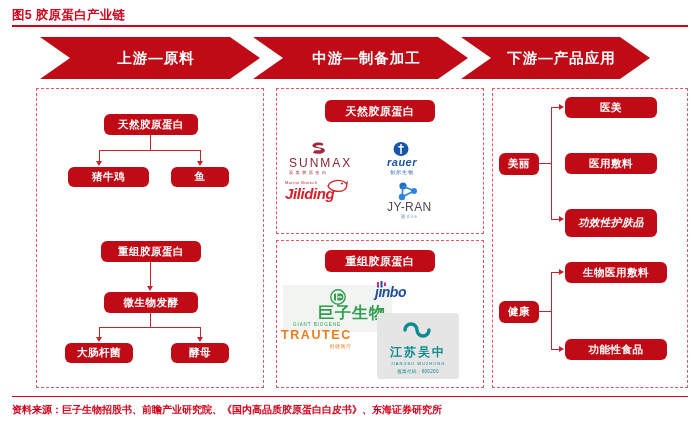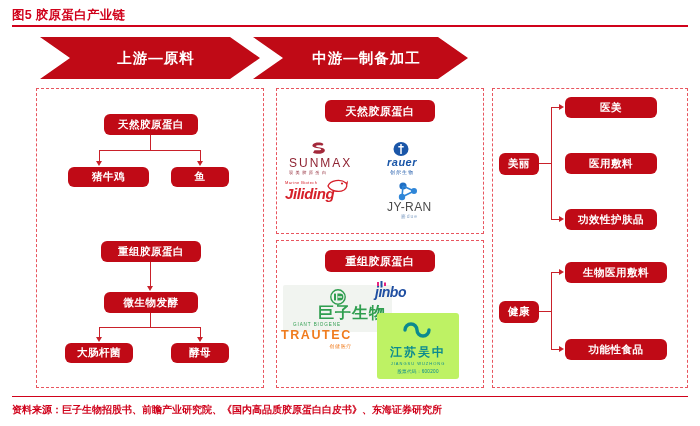--- a/index.html
+++ b/index.html
@@ -109,21 +109,21 @@
   .giant { background: #f1f4f0; padding: 4px 6px; border-radius: 2px; }
   .giant .lg-main { font-size: 16px; color: #2f9e4f; letter-spacing: 1px; margin-left: 25px; }
   .giant .lg-sub  { font-size: 4.6px; color: #2f9e4f; letter-spacing: 0.9px; margin-top: 2px; }
 
   .jinbo .lg-main { font-size: 14px; color: #1f4ea1; letter-spacing: -0.5px; font-style: italic; }
 
   .trautec .lg-main { font-size: 12.5px; color: #f07c1e; letter-spacing: 1.6px; }
   .trautec .lg-sub  { font-size: 5px; color: #f07c1e; letter-spacing: 0.6px; text-align: right; margin-top: 2px;}
 
   .wuzhong {
-    background: #bef264; border-radius: 3px;
+    background: #e5e5e5; border-radius: 3px;
     flex-direction: column; justify-content: center;
     padding: 4px 8px;
   }
   .wz-name { font-size: 12px; font-weight: bold; color: #0b8a8f; letter-spacing: 2px; margin-top: 2px;}
   .wz-en   { font-size: 4px; color: #0b8a8f; letter-spacing: 1px; }
   .wz-code { font-size: 4.6px; color: #0b8a8f; letter-spacing: 0.3px; margin-top: 3px;}
 
   
   .foot-rule {
     position: absolute; left: 12px; top: 396px; width: 676px; height: 1.4px;
@@ -141,20 +141,23 @@
 
   <div class="fig-title">图5  胶原蛋白产业链</div>
   <div class="title-rule"></div>
 
   <div class="banner">
     <div class="chev chev-1">
       <span>上游—原料</span>
     </div>
     <div class="chev chev-2">
       <span>中游—制备加工</span>
+    </div>
+    <div class="chev chev-3">
+      <span>下游—产品应用</span>
     </div>
   </div>
 
   <div class="panel panel-left">
 
     <div class="rbox" style="left:67px; top:25px; width:94px; height:21px;">
       <span>天然胶原蛋白</span>
     </div>
     <div class="ln v" style="left:113px; top:46px; height:16px;"></div>
     <div class="ln h" style="left:62px; top:61px; width:102px;"></div>
@@ -306,21 +309,21 @@
     <div class="ln h" style="left:58px; top:130px; width:9px;"></div>
     <div class="arrow-r" style="left:66px; top:15px;"></div>
     <div class="arrow-r" style="left:66px; top:127px;"></div>
 
     <div class="rbox" style="left:72px; top:8px; width:92px; height:21px;">
       <span>医美</span>
     </div>
     <div class="rbox" style="left:72px; top:64px; width:92px; height:21px;">
       <span>医用敷料</span>
     </div>
-    <div class="rbox" style="left:72px; top:120px; width:92px; height:21px;">
+    <div class="rbox" style="left:72px; top:120px; width:92px; height:28px;font-style:italic;">
       <span>功效性护肤品</span>
     </div>
 
     <div class="rbox" style="left:6px; top:212px; width:40px; height:22px;">
       <span>健康</span>
     </div>
     <div class="ln h" style="left:46px; top:222px; width:13px;"></div>
     <div class="ln v" style="left:58px; top:183px; height:78px;"></div>
     <div class="ln h" style="left:58px; top:183px; width:9px;"></div>
     <div class="ln h" style="left:58px; top:260px; width:9px;"></div>

